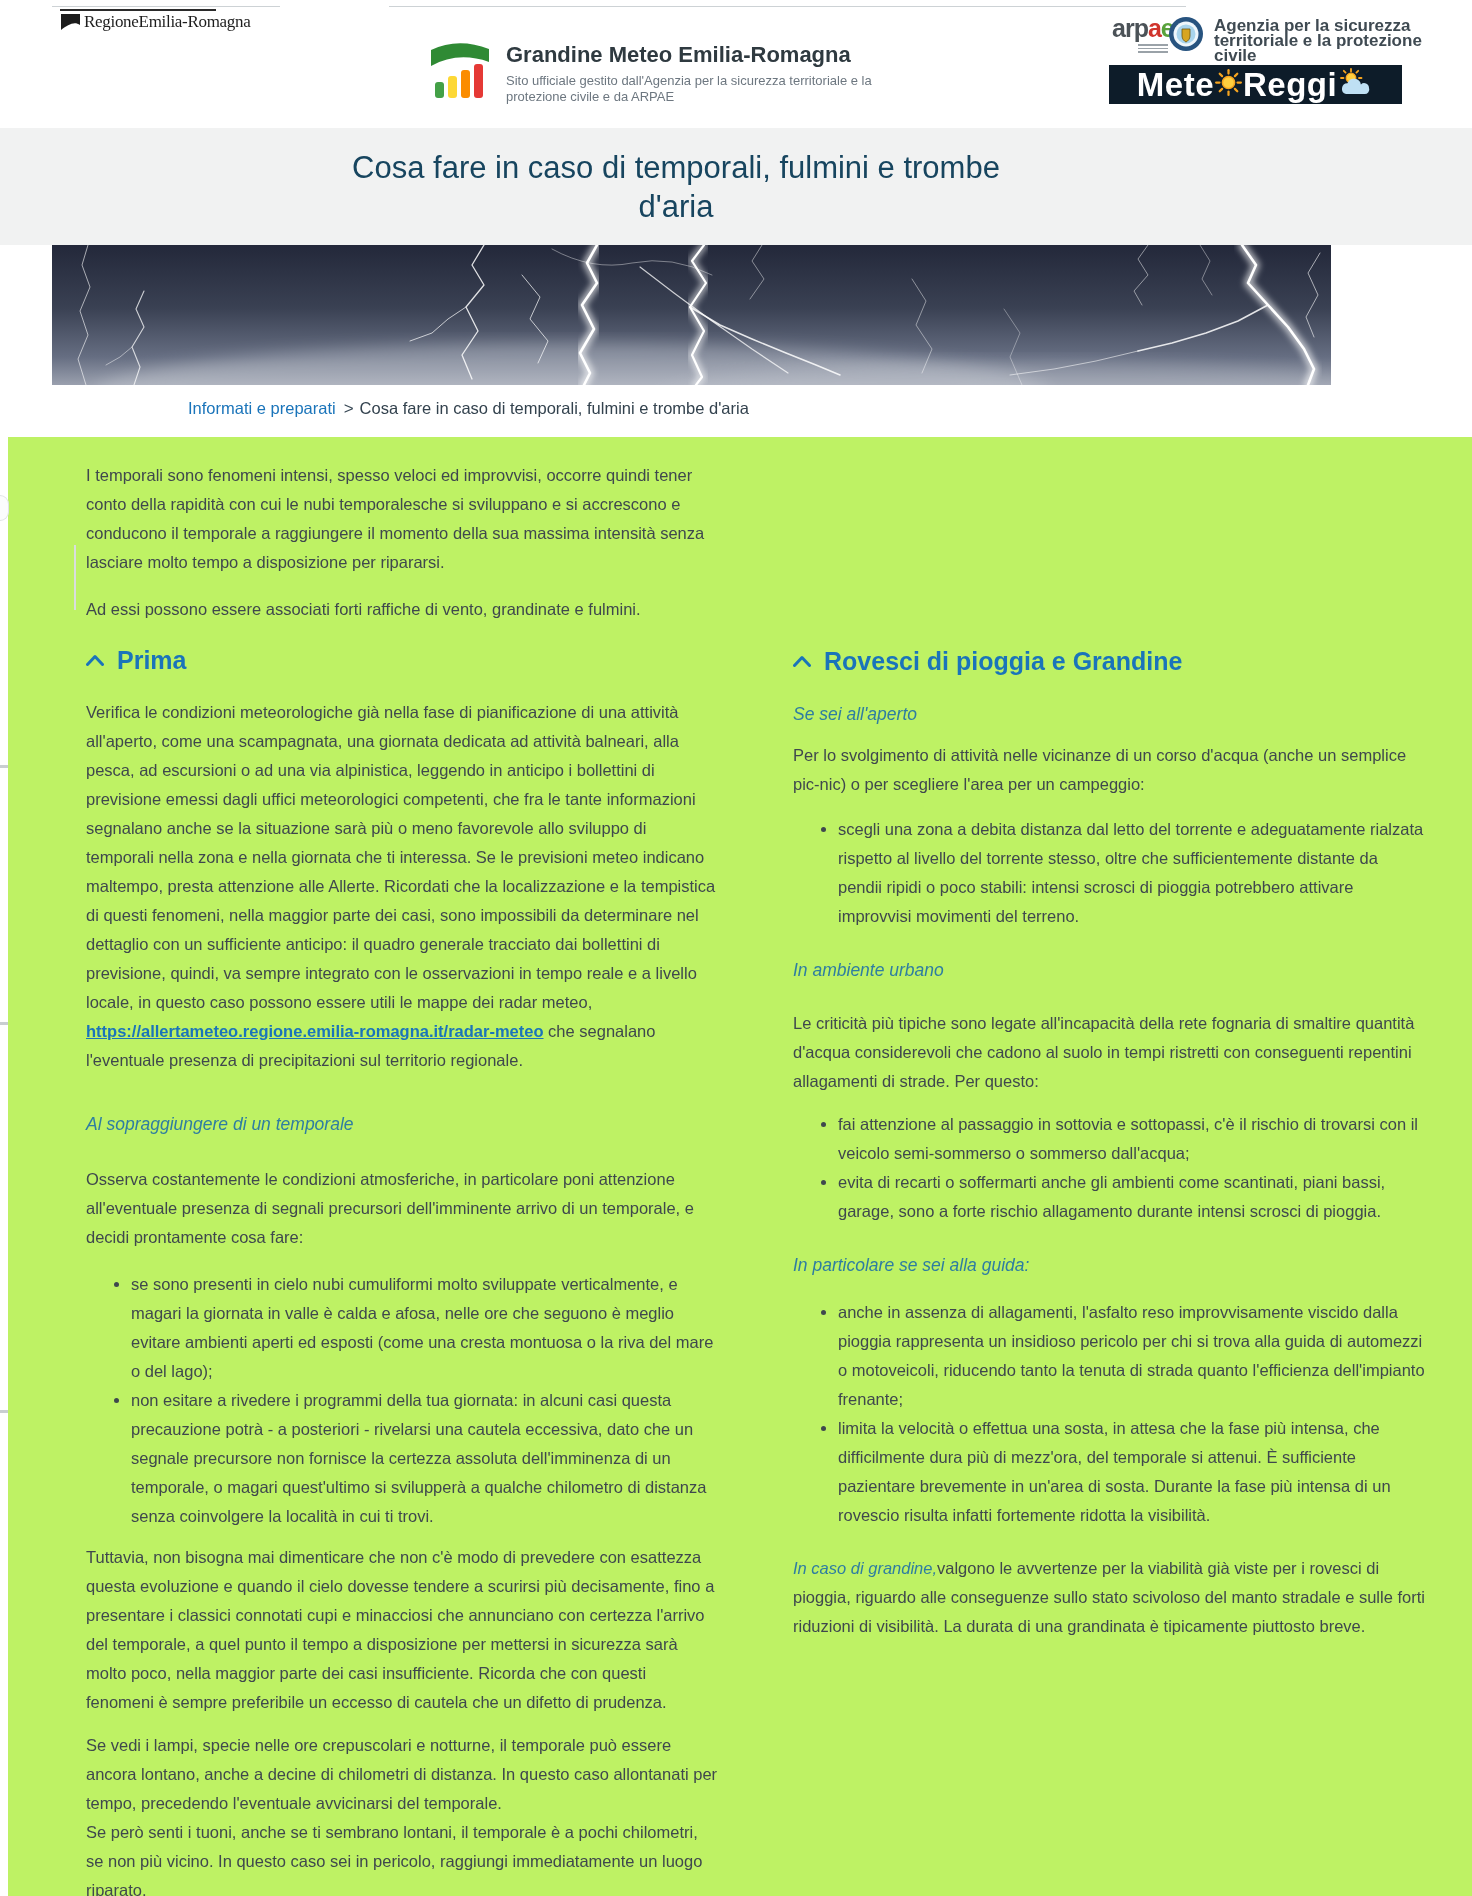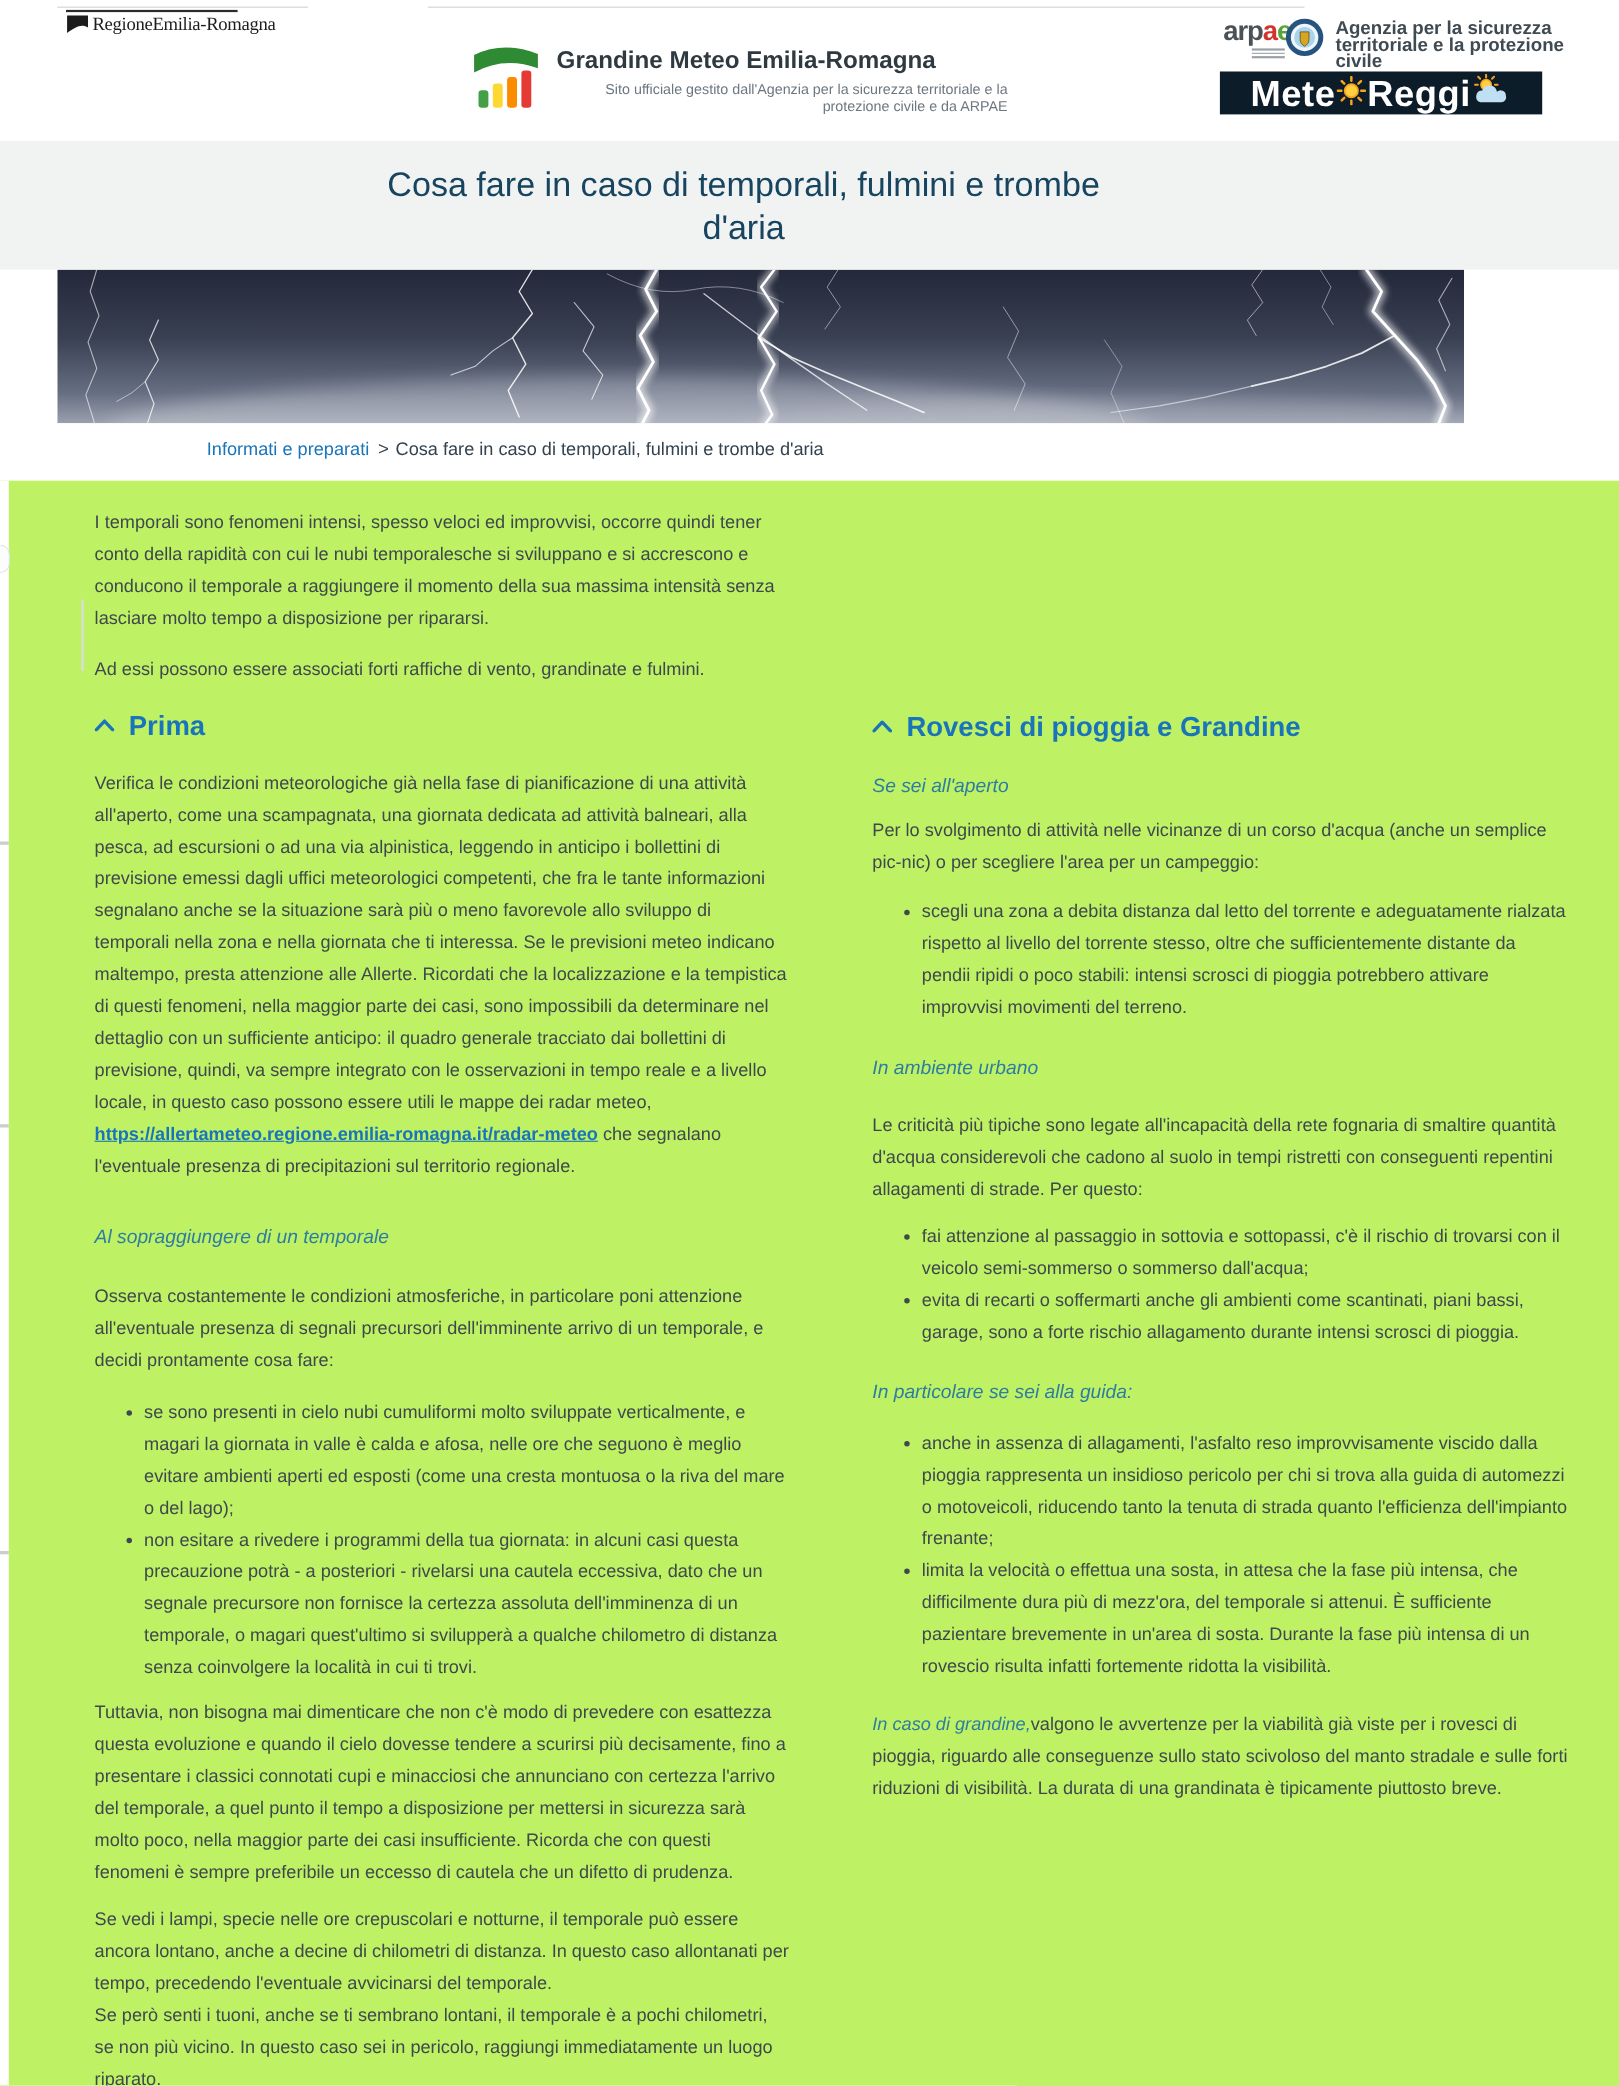--- a/index.html
+++ b/index.html
@@ -12,21 +12,21 @@
   .header { position:absolute; top:0; left:16px; width:1472px; height:128px; background:#fff; }
   .topline { position:absolute; top:6px; height:1px; background:#cdd2d5; }
   .topline.seg1 { left:36px; width:228px; }
   .topline.seg2 { left:373px; width:797px; }
   .rer-logo { position:absolute; left:44px; top:9px; cursor:pointer; }
   .rer-bar { width:156px; height:2px; background:#2b2b2b; margin-bottom:2px; }
   .rer-row { display:flex; align-items:flex-start; gap:3px; }
   .rer-text { font-family:"Liberation Serif", serif; font-size:17px; color:#1d1d1d; letter-spacing:-0.3px; line-height:18px; }
   .site-logo { position:absolute; left:412px; top:42px; display:flex; gap:14px; cursor:pointer; }
   .site-title { font-size:22px; font-weight:bold; color:#2f3a40; line-height:26px; }
-  .site-subtitle { font-size:13px; color:#6d7780; line-height:16px; width:410px; margin-top:5px;text-align:right; }
+  .site-subtitle { font-size:13px; color:#6d7780; line-height:16px; width:410px; margin-top:5px; }
   .arpae { position:absolute; left:1096px; top:16px; cursor:pointer; }
   .arpae-word { font-size:25px; font-weight:bold; letter-spacing:-1px; line-height:25px; }
   .arpae-lines { margin:3px 0 0 26px; }
   .arpae-lines div { width:30px; height:1.5px; background:#9aa2a8; margin-bottom:2px; }
   .pc-logo { position:absolute; left:1152px; top:16px; width:36px; height:36px; cursor:pointer; }
   .agency-text { position:absolute; left:1198px; top:18px; width:230px; font-size:17px; font-weight:bold; color:#3f4a52; line-height:15px; cursor:pointer; }
   .meteo-banner { position:absolute; left:1093px; top:65px; width:293px; height:39px; background:#0d1c29;
     display:flex; align-items:center; justify-content:center; gap:1px; cursor:pointer; }
   .meteo-banner .word { color:#fff; font-weight:bold; font-size:33px; letter-spacing:0.5px; }
   

